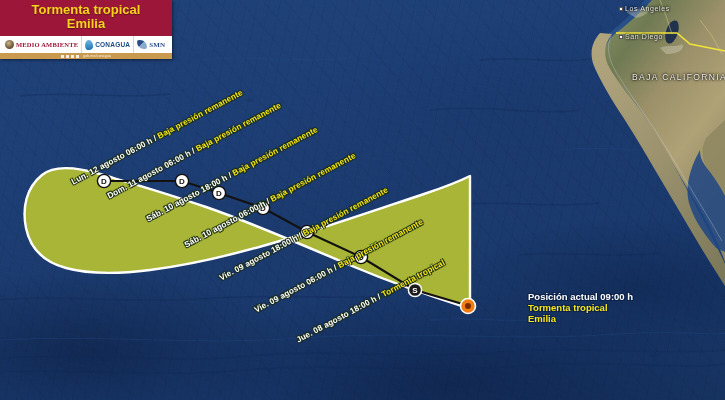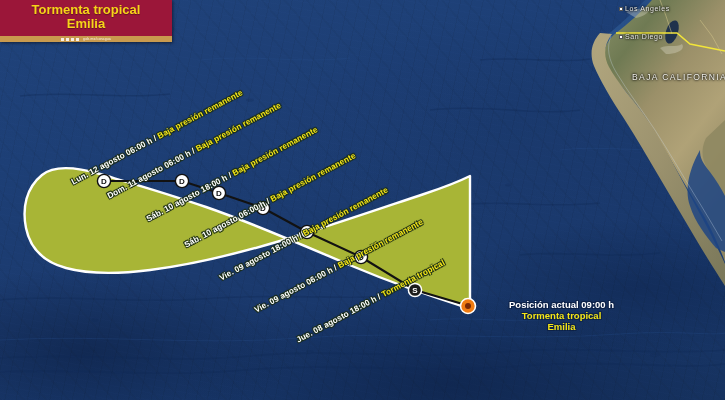--- a/index.html
+++ b/index.html
@@ -144,25 +144,24 @@
       -1px  1px 0 #1d2f16, 1px  1px 0 #1d2f16,
        0 0 2px rgba(0,0,0,.8);
     pointer-events:none;
     letter-spacing:.1px;
   }
   .track-label .dt{color:#ffffff;}
   .track-label .st{color:#f5e616;}
 
   .legend-box{
     position:absolute;
-    left:509px;top:291px;
+    left:528px;top:291px;
     z-index:30;
-    text-align:center;
+    text-align:left;
     pointer-events:none;
-    margin-top:8px;
   }
   .legend-box .l1{
     color:#ffffff;font-weight:bold;font-size:9.5px;line-height:11px;
     text-shadow:-1px -1px 0 #0d2147,1px -1px 0 #0d2147,-1px 1px 0 #0d2147,1px 1px 0 #0d2147;
     white-space:nowrap;
   }
   .legend-box .l2,.legend-box .l3{
     color:#f5e616;font-weight:bold;font-size:9.5px;line-height:11px;
     text-shadow:-1px -1px 0 #0d2147,1px -1px 0 #0d2147,-1px 1px 0 #0d2147,1px 1px 0 #0d2147;
     white-space:nowrap;
@@ -358,20 +357,34 @@
     <div class="l1">Posición actual 09:00 h</div>
     <div class="l2">Tormenta tropical</div>
     <div class="l3">Emilia</div>
   </div>
 
   <div class="header">
     <div class="title-band">
       <span class="t1">Tormenta tropical</span>
       <span class="t2">Emilia</span>
     </div>
+    <div class="logo-band">
+      <div class="logo-cell">
+        <span class="eagle"></span>
+        <span class="logo-txt">MEDIO AMBIENTE</span>
+      </div>
+      <div class="logo-cell">
+        <span class="drop"></span>
+        <span class="logo-txt blue">CONAGUA</span>
+      </div>
+      <div class="logo-cell">
+        <span class="smn-mark"></span>
+        <span class="logo-txt smn">SMN</span>
+      </div>
+    </div>
     <div class="social-band">
       <span class="sq"></span>
       <span class="sq"></span>
       <span class="sq"></span>
       <span class="sq"></span>
       <span class="handle">gob.mx/conagua</span>
     </div>
   </div>
 
 </div>

